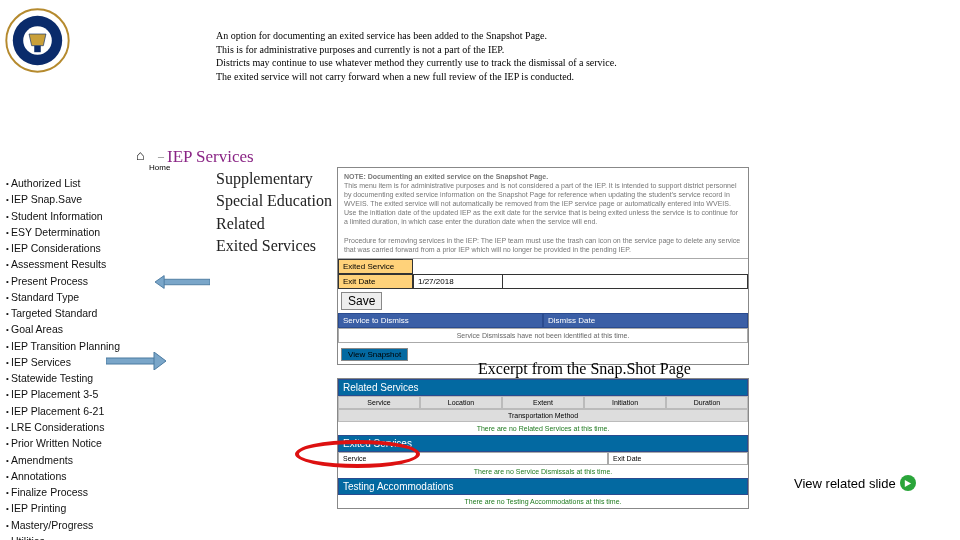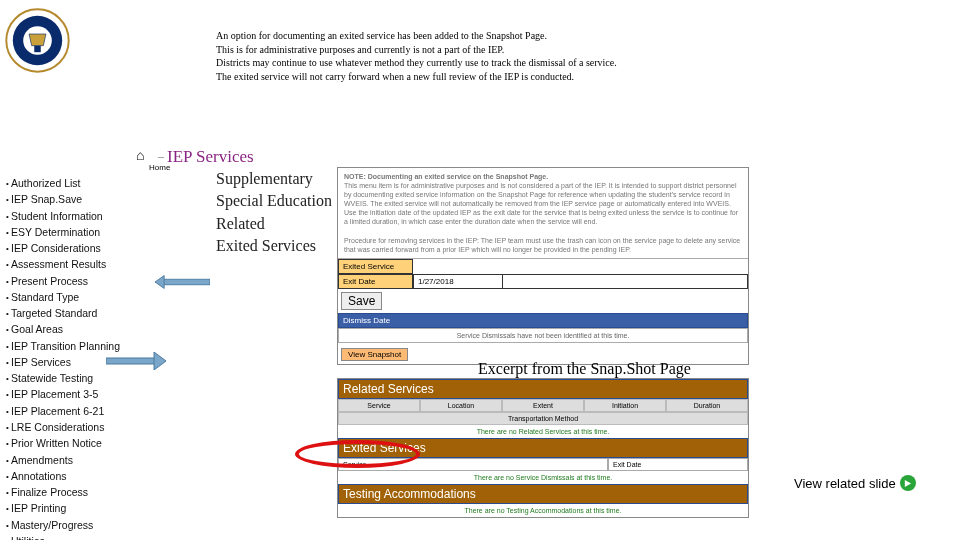--- a/index.html
+++ b/index.html
@@ -24,25 +24,25 @@
 
     .ss-top { position:absolute; left:337px; top:167px; width:412px; border:1px solid #888; background:#fff; font-family:Arial,sans-serif; }
     .note { padding:4px 6px; font-size:7px; color:#777; line-height:1.3; border-bottom:1px solid #aaa; }
     .form-row { display:flex; font-size:8px; }
     .form-row .lab { width:75px; background:#ffd27a; padding:2px 4px; border:1px solid #333; }
     .form-row .val { flex:1; border:1px solid #333; padding:2px 4px; background:#fff; }
     .save { font-size:12px; border:1px solid #888; background:#eee; padding:1px 6px; margin:3px; display:inline-block; }
     .hdr2 { display:flex; background:#3b5fa6; color:#fff; font-size:8px; }
     .hdr2 div { flex:1; padding:2px 4px; border:1px solid #2a4b8f; }
     .empty { font-size:7px; color:#666; text-align:center; padding:3px; border:1px solid #aaa; }
-    .viewbtn { font-size:8px; border:1px solid #888; background:#fdba74; padding:1px 6px; margin:3px; display:inline-block; }
+    .viewbtn { font-size:8px; border:1px solid #888; background:#0369a1; padding:1px 6px; margin:3px; display:inline-block; }
 
     .excerpt-title { position:absolute; left:478px; top:360px; font-weight:normal; font-size:16px;text-align:center; }
     .ss-bot { position:absolute; left:337px; top:378px; width:412px; border:1px solid #888; background:#fff; font-family:Arial,sans-serif; }
-    .bluebar { background:#a16207; color:#fff; font-size:12px; padding:2px 4px; border:1px solid #2a4b8f; }
+    .bluebar { background:#0369a1; color:#fff; font-size:10px; padding:2px 4px; border:1px solid #2a4b8f; }
     .grey-row { display:flex; background:#ddd; font-size:7px; }
     .grey-row div { flex:1; text-align:center; padding:2px; border:1px solid #bbb; }
     .green { color:#1f7a1f; text-align:center; font-size:7px; padding:3px; }
     .exit-row { display:flex; font-size:7px; }
     .exit-row div { border:1px solid #aaa; padding:2px 4px; }
 
     .red-oval { position:absolute; left:295px; top:440px; width:125px; height:28px; border:4px solid #d11; border-radius:50%; }
 
     .view-related { position:absolute; left:794px; top:475px; font-family:Arial,sans-serif; font-size:13px; display:flex; align-items:center; gap:4px; }
     .dot { width:16px; height:16px; background:#2aa53a; border-radius:50%; display:flex; align-items:center; justify-content:center; }
@@ -123,20 +123,21 @@
   <div class="form-row">
     <div class="lab">Exited Service</div>
   </div>
   <div class="form-row">
     <div class="lab">Exit Date</div>
     <div class="val" style="flex:0 0 90px">1/27/2018</div>
     <div class="val" style="border-left:none"></div>
   </div>
   <span class="save">Save</span>
   <div class="hdr2">
+    <div>Service to Dismiss</div>
     <div>Dismiss Date</div>
   </div>
   <div class="empty">Service Dismissals have not been identified at this time.</div>
   <span class="viewbtn">View Snapshot</span>
 </div>
 
 <div class="excerpt-title">Excerpt from the Snap.Shot Page</div>
 
 <div class="ss-bot">
   <div class="bluebar">Related Services</div>

